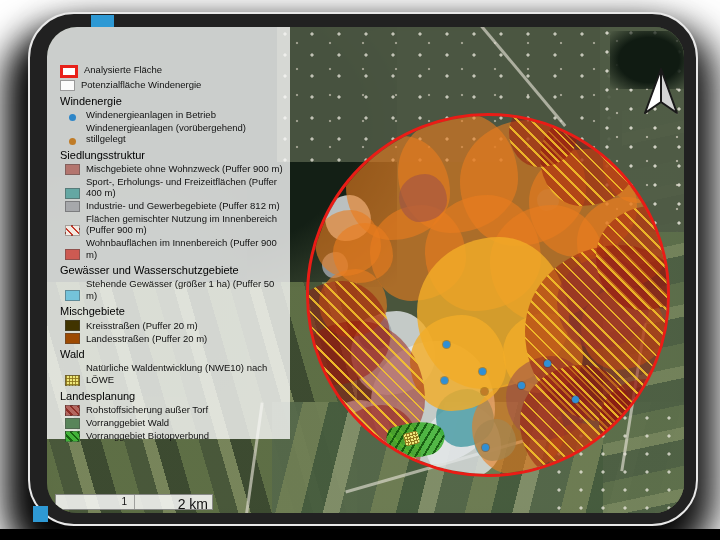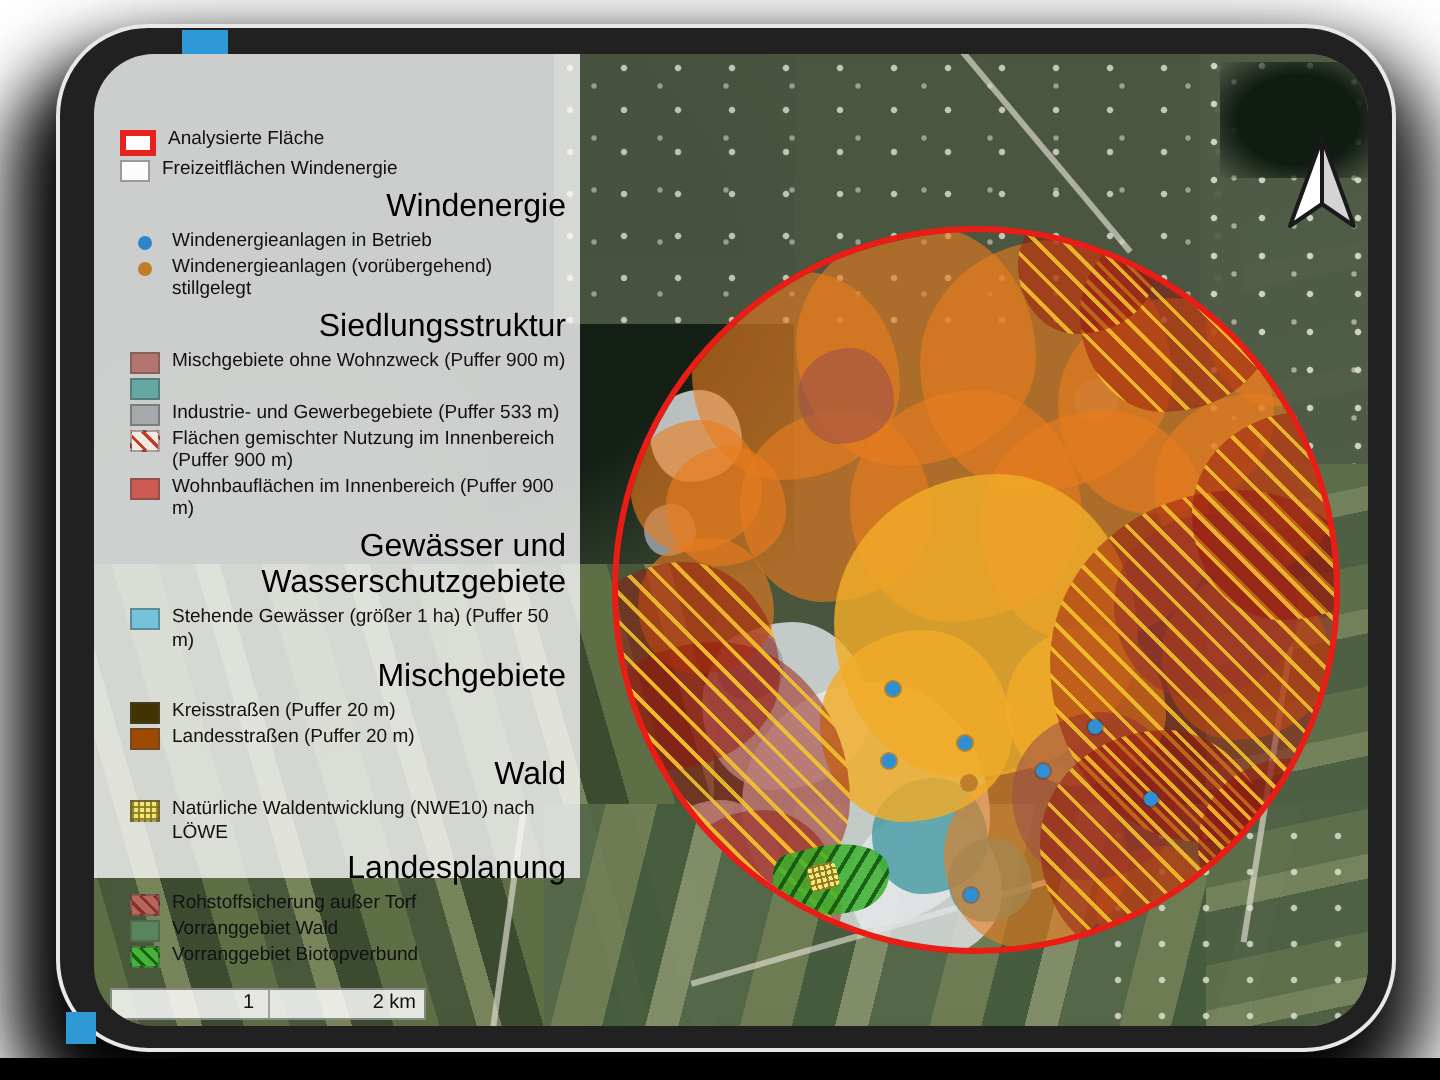--- a/index.html
+++ b/index.html
@@ -75,23 +75,23 @@
   .c-nwe{background:#efe97c;border-radius:3px;
     background-image:repeating-linear-gradient(0deg, rgba(140,115,25,.9) 0 1px, transparent 1px 3px),
                      repeating-linear-gradient(90deg, rgba(140,115,25,.9) 0 1px, transparent 1px 3px);}
   .dot{position:absolute;width:7px;height:7px;border-radius:50%;background:#2f8fd5;
     box-shadow:0 0 0 1px rgba(20,60,100,.35);}
   .dot.idle{background:#c07c27;box-shadow:0 0 0 1px rgba(110,70,10,.4);}
 
   
   .legend{position:absolute;left:0;top:0;width:243px;height:412px;box-sizing:border-box;
     background:rgba(250,250,250,.8);padding:36px 7px 8px 13px;color:#111;}
-  .l-sec{font-size:16px;color:#000;margin:4px 0 2px 0;text-align:right;}
+  .l-sec{font-size:11px;color:#000;margin:4px 0 2px 0;}
   .l-row{display:flex;align-items:flex-start;gap:6px;margin:1px 0;}
-  .l-row.ind{padding-left:5px;}
+  .l-row.ind{padding-left:5px;align-items:flex-end;}
   .l-label{font-size:9.5px;line-height:1.22;flex:1;}
   .sw{width:15px;height:11px;flex:0 0 auto;border:1px solid rgba(70,70,70,.45);box-sizing:border-box;margin-top:1px;}
   .sw.analyzed-area{width:18px;height:13px;background:#fff;border:3px solid #e8211a;}
   .sw.potential-area{background:#fcfcfc;border:1px solid #9a9a9a;}
   .sw.dot-blue,.sw.dot-orange{width:7px;height:7px;border:0;border-radius:50%;margin:3px 4px 0 4px;}
   .sw.dot-blue{background:#2e86c8;}
   .sw.dot-orange{background:#c07c27;}
   .sw.residential-outer{background:#eb8c3e;}
   .sw.mixed-no-residential{background:#b3756e;}
   .sw.sport-leisure{background:#64a7a3;}
@@ -110,21 +110,21 @@
     background-image:repeating-linear-gradient(45deg,transparent 0 3.5px,#8d2d24 3.5px 5px);}
   .sw.priority-forest{background:#59855a;}
   .sw.priority-biotope{background-color:#43b33a;
     background-image:repeating-linear-gradient(45deg,transparent 0 3.5px,rgba(18,88,12,.9) 3.5px 5px);}
 
   
   .scalebar{position:absolute;left:8px;top:467px;width:158px;height:16px;
     background:rgba(252,252,252,.85);border:1px solid rgba(60,60,60,.55);box-sizing:border-box;}
   .scalebar .tick{position:absolute;left:50%;top:0;width:1px;height:100%;background:rgba(90,90,90,.5);}
   .scalebar .mid{position:absolute;left:42%;top:1px;font-size:10px;color:#111;}
-  .scalebar .end{position:absolute;right:4px;top:1px;font-size:10px;color:#111;}
+  .scalebar .end{position:absolute;right:4px;top:1px;font-size:14px;color:#111;}
 
   
   .north{position:absolute;left:596px;top:40px;width:36px;height:48px;}
 </style>
 </head>
 <body>
 
 <div class="stage">
   <div class="bottom-bar"></div>
   <div class="artifact a-top"></div>
@@ -203,42 +203,43 @@
           <div class="dot idle" style="left: 171.5px; top: 271.5px;"></div>
         </div>
 
       <div class="legend" id="legend">
           <div class="l-row">
             <span class="sw analyzed-area"></span>
             <span class="l-label">Analysierte Fläche</span>
           </div>
           <div class="l-row">
             <span class="sw potential-area"></span>
-            <span class="l-label">Freizeitflächen Windenergie</span>
+            <span class="l-label">Potenzialfläche Windenergie</span>
           </div>
           <div class="l-sec">Windenergie</div>
           <div class="l-row ind">
             <span class="sw dot-blue"></span>
             <span class="l-label">Windenergieanlagen in Betrieb</span>
           </div>
           <div class="l-row ind">
             <span class="sw dot-orange"></span>
             <span class="l-label">Windenergieanlagen (vorübergehend) stillgelegt</span>
           </div>
           <div class="l-sec">Siedlungsstruktur</div>
           <div class="l-row ind">
             <span class="sw mixed-no-residential"></span>
             <span class="l-label">Mischgebiete ohne Wohnzweck (Puffer 900 m)</span>
           </div>
           <div class="l-row ind">
             <span class="sw sport-leisure"></span>
+            <span class="l-label">Sport-, Erholungs- und Freizeitflächen (Puffer 400 m)</span>
           </div>
           <div class="l-row ind">
             <span class="sw industry"></span>
-            <span class="l-label">Industrie- und Gewerbegebiete (Puffer 533 m)</span>
+            <span class="l-label">Industrie- und Gewerbegebiete (Puffer 812 m)</span>
           </div>
           <div class="l-row ind">
             <span class="sw mixed-use-inner"></span>
             <span class="l-label">Flächen gemischter Nutzung im Innenbereich (Puffer 900 m)</span>
           </div>
           <div class="l-row ind">
             <span class="sw residential-inner"></span>
             <span class="l-label">Wohnbauflächen im Innenbereich (Puffer 900 m)</span>
           </div>
           <div class="l-sec">Gewässer und Wasserschutzgebiete</div>

